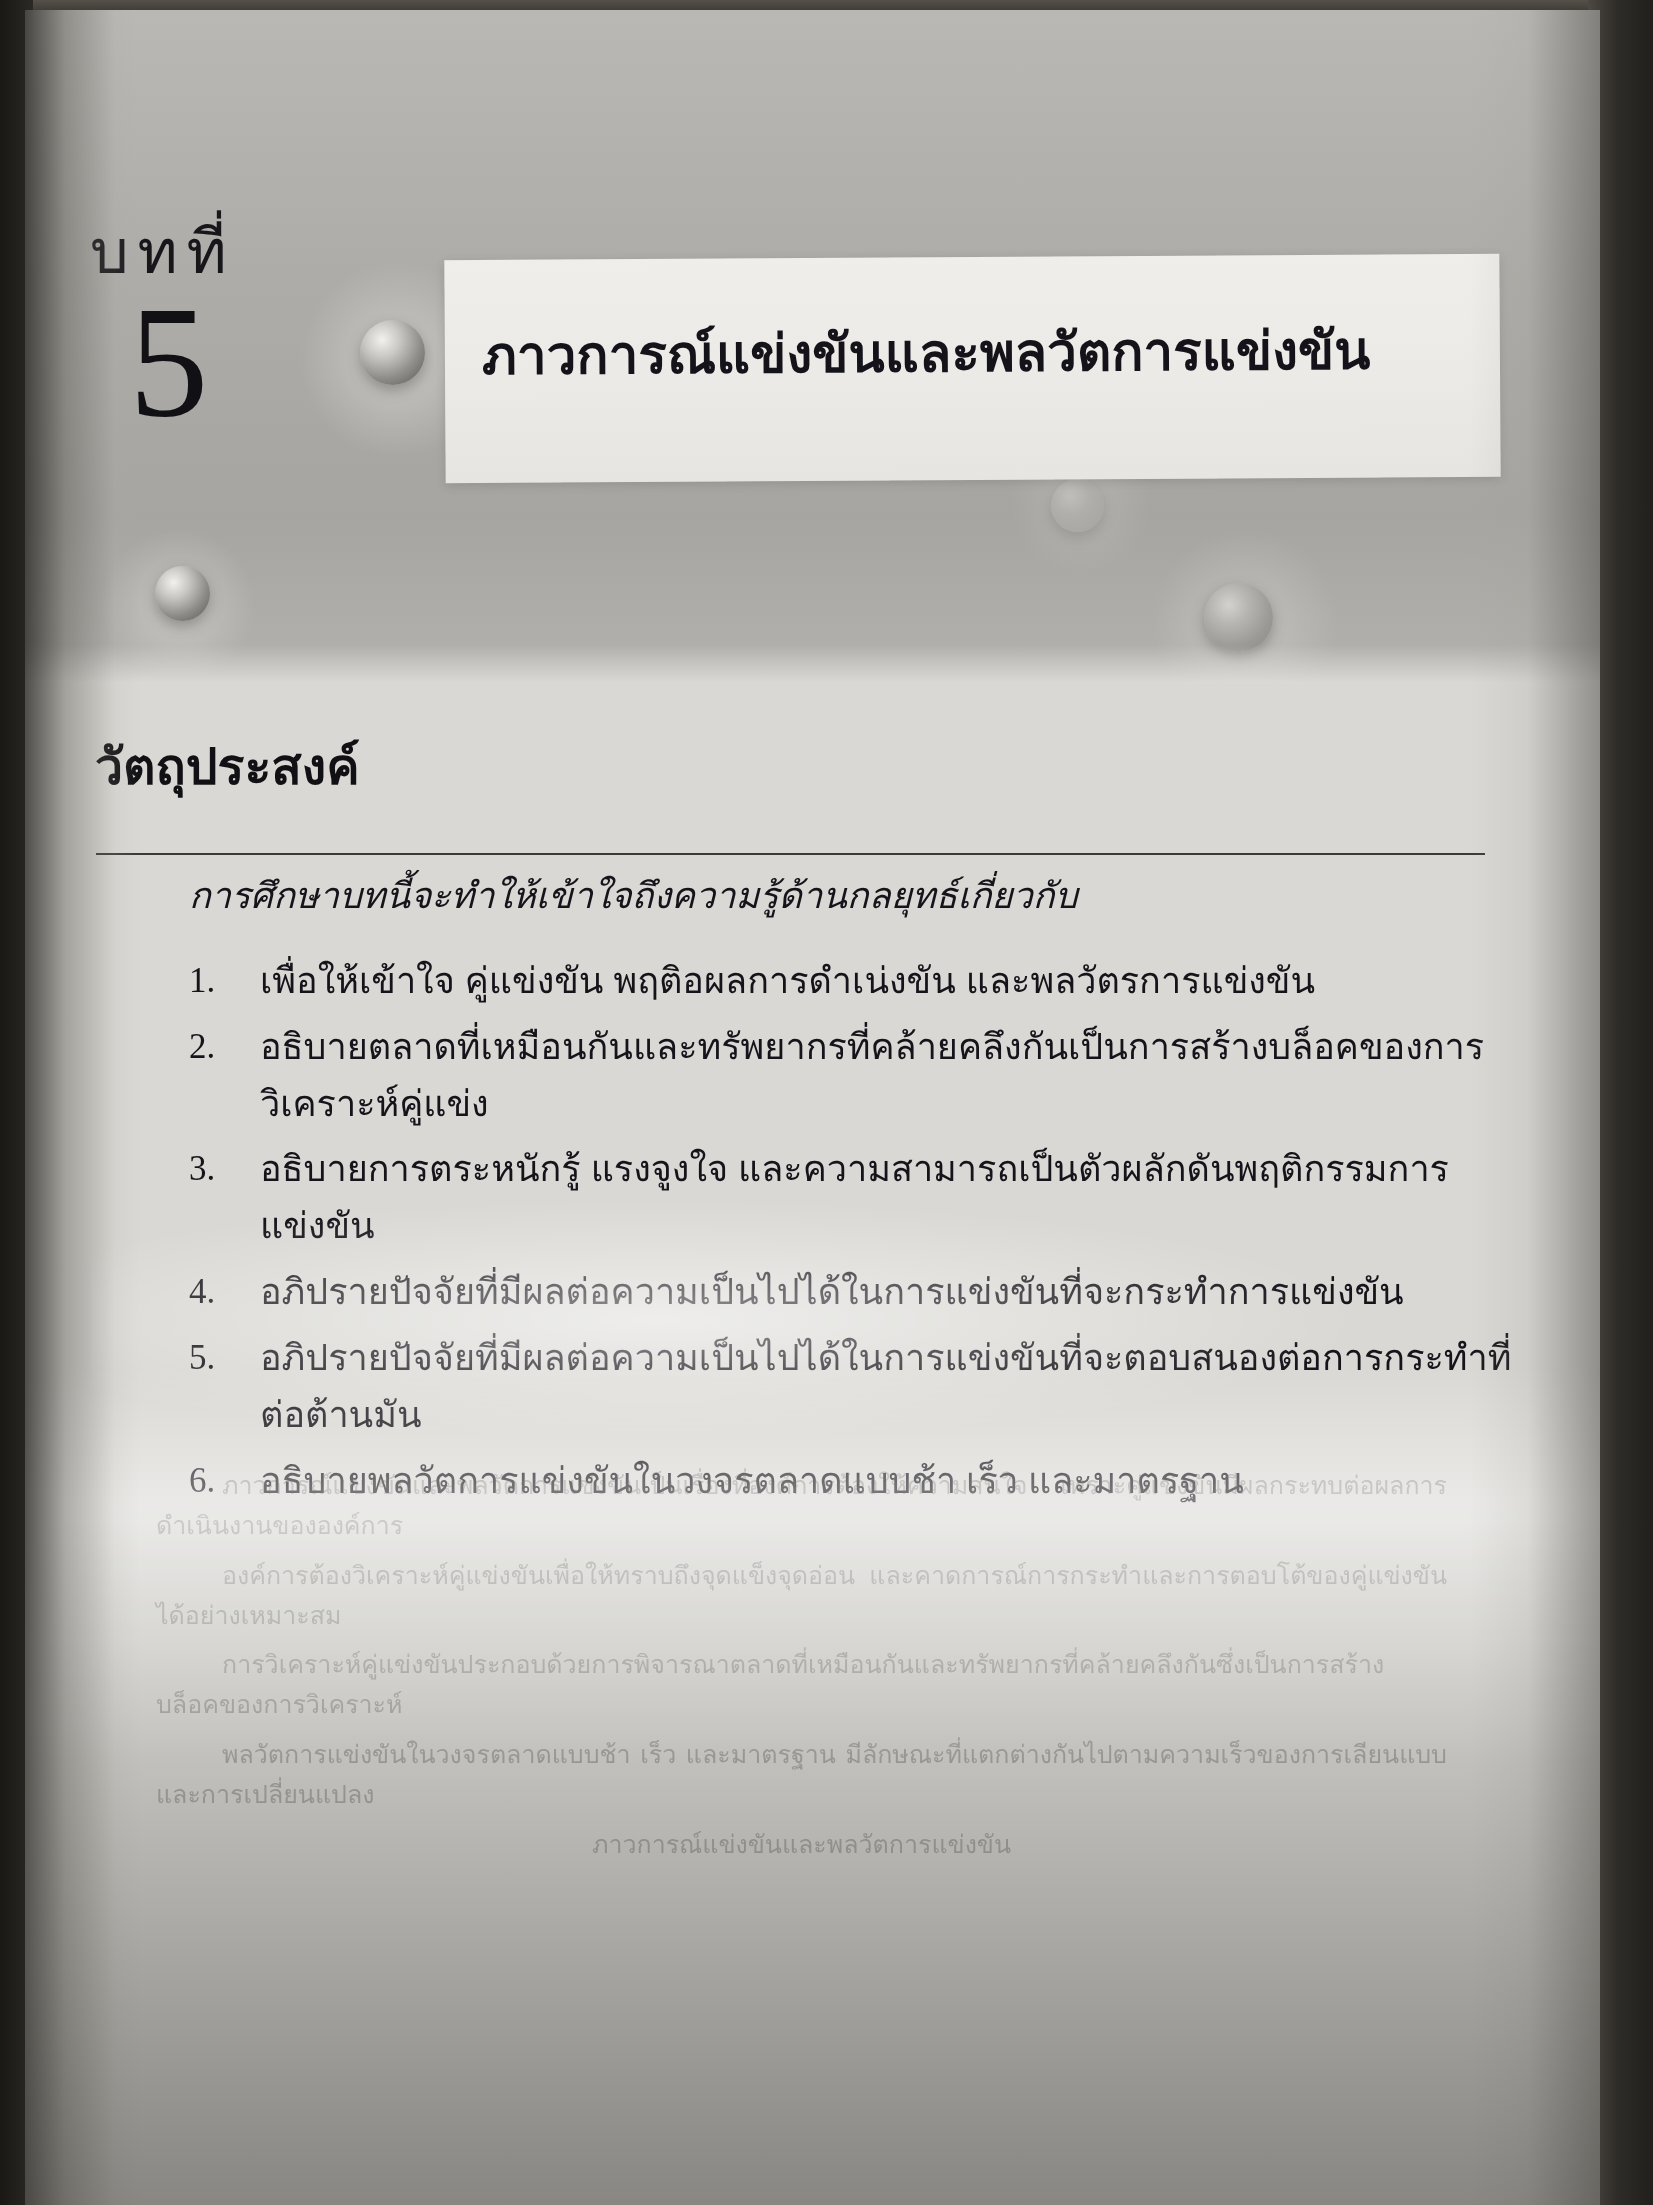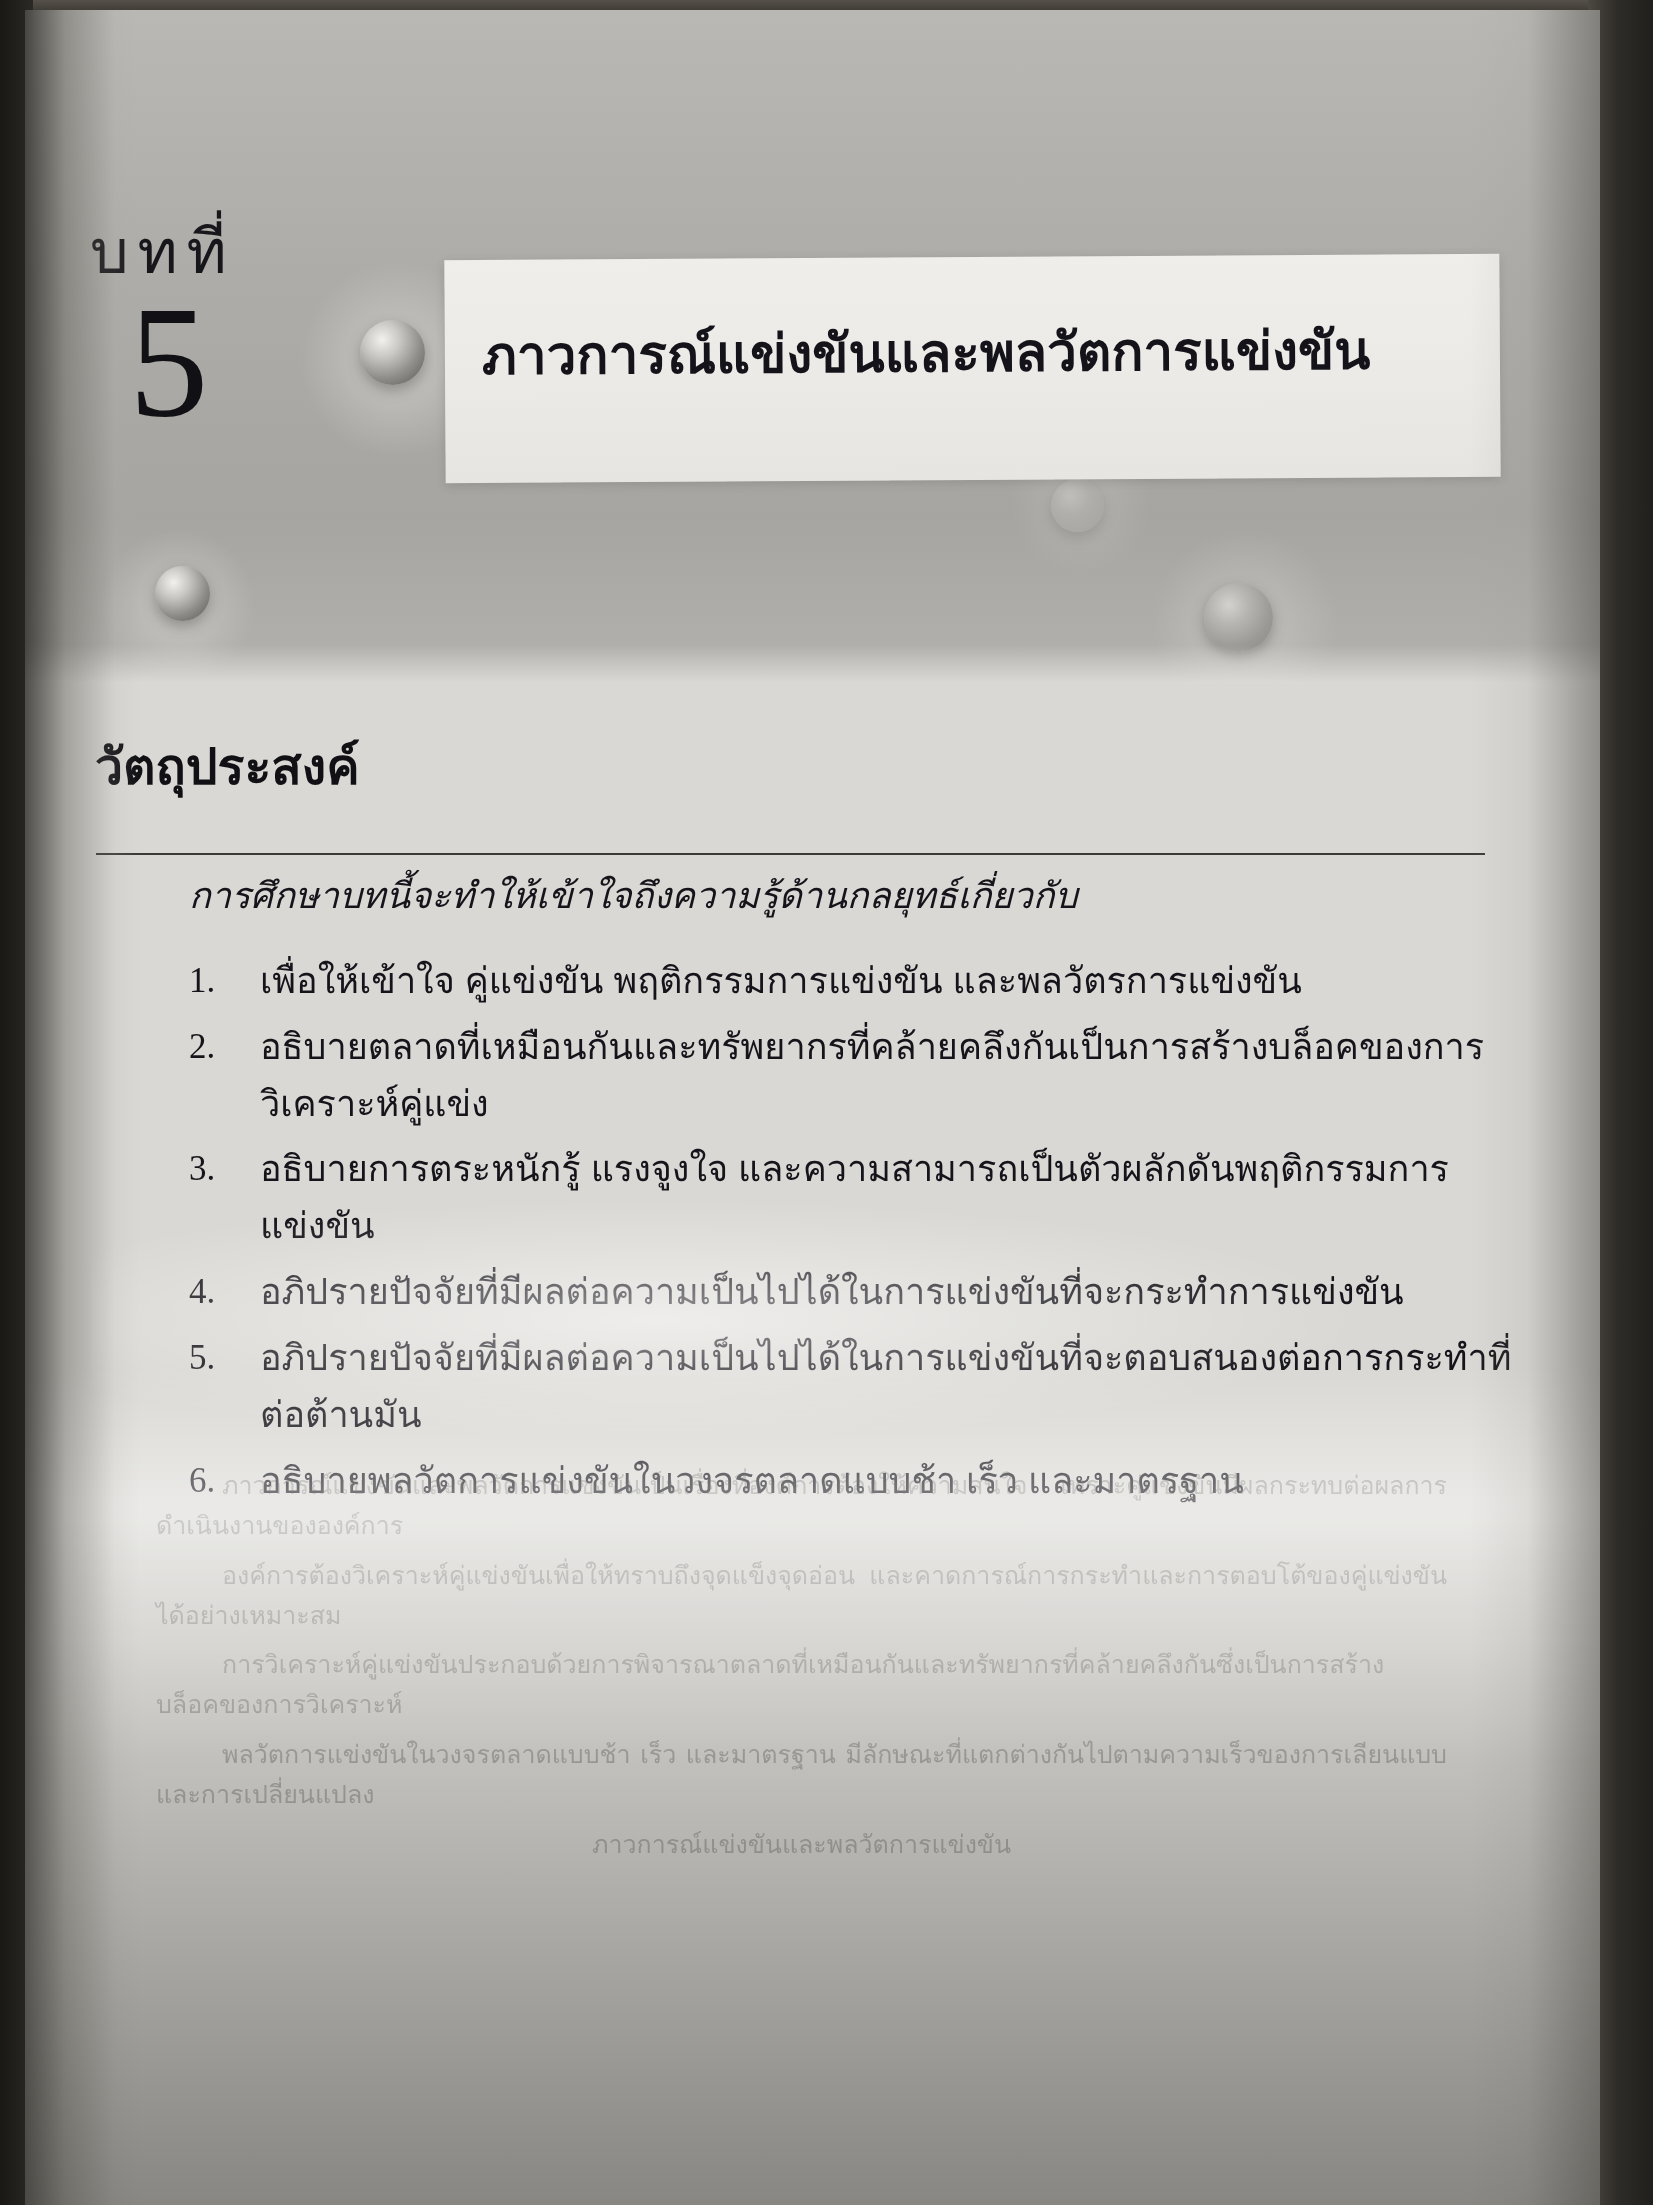--- a/index.html
+++ b/index.html
@@ -282,21 +282,21 @@
     <div class="title-text">ภาวการณ์แข่งขันและพลวัตการแข่งขัน</div>
 
     <div class="obj-heading">วัตถุประสงค์</div>
     <div class="rule"></div>
 
     <div class="intro-line">การศึกษาบทนี้จะทำให้เข้าใจถึงความรู้ด้านกลยุทธ์เกี่ยวกับ</div>
 
     <ul class="obj-list">
       <li>
         <span class="num">1.</span>
-        <span>เพื่อให้เข้าใจ คู่แข่งขัน พฤติกรรมการแข่งขัน และพลวัตรการแข่งขัน</span>
+        <span>เพื่อให้เข้าใจ คู่แข่งขัน พฤติอผลการดำเน่งขัน และพลวัตรการแข่งขัน</span>
       </li>
       <li>
         <span class="num">2.</span>
         <span>อธิบายตลาดที่เหมือนกันและทรัพยากรที่คล้ายคลึงกันเป็นการสร้างบล็อคของการวิเคราะห์คู่แข่ง</span>
       </li>
       <li>
         <span class="num">3.</span>
         <span>อธิบายการตระหนักรู้  แรงจูงใจ  และความสามารถเป็นตัวผลักดันพฤติกรรมการแข่งขัน</span>
       </li>
       <li>

